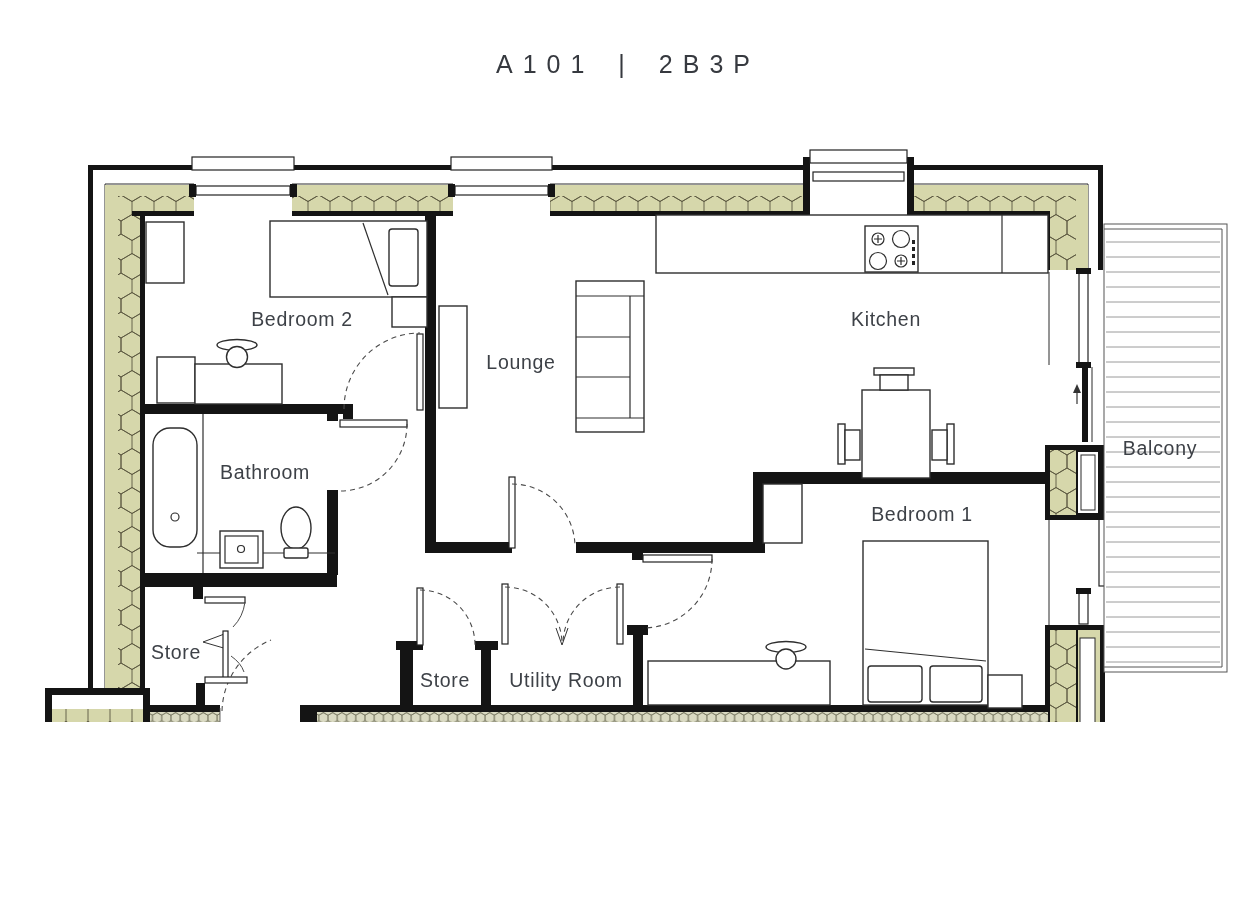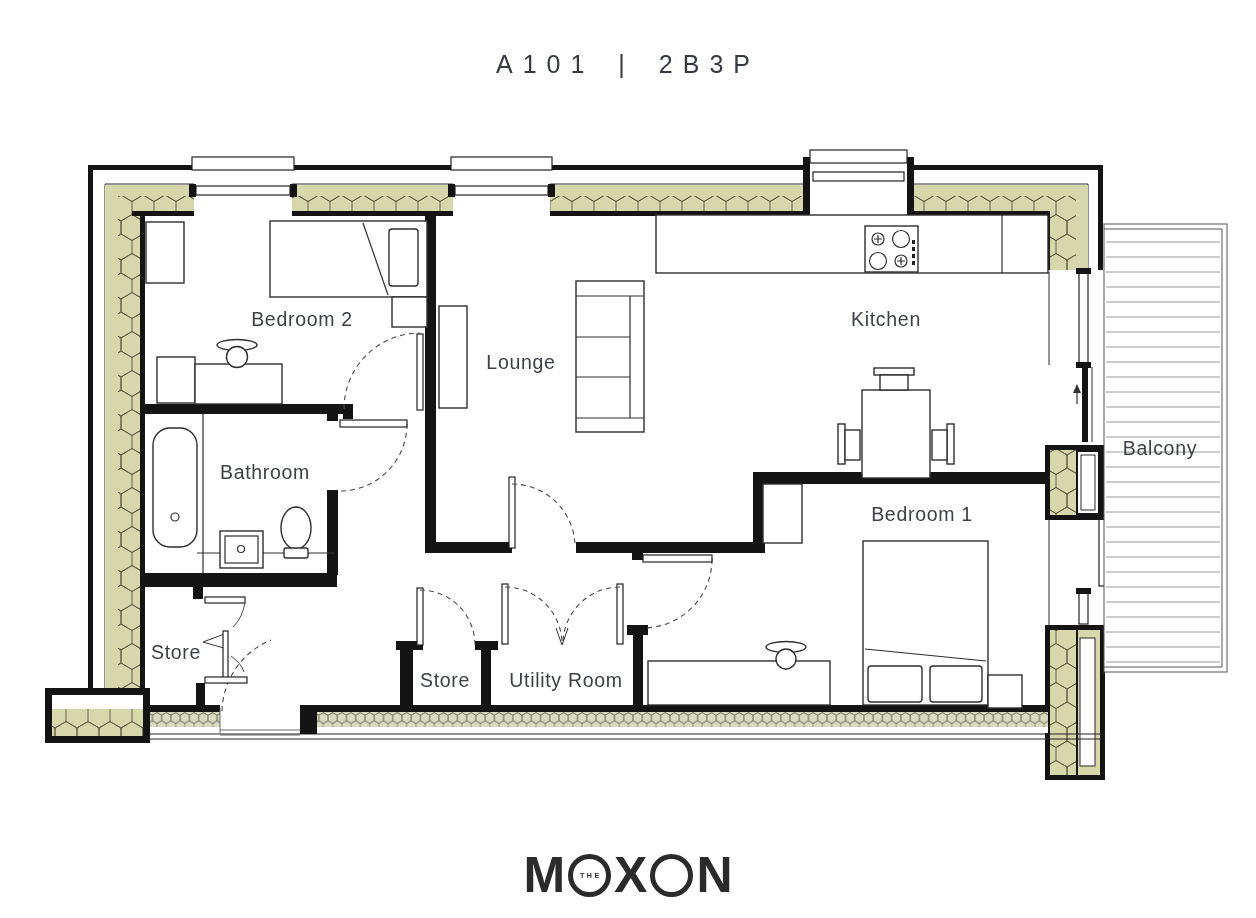--- a/index.html
+++ b/index.html
@@ -1,16 +1,16 @@
 <!DOCTYPE html>
 <html><head>
 <meta charset="utf-8">
 <style>
   html,body{margin:0;padding:0;background:#fff;}
-  .page{position:relative;width:1256px;height:918px;background:#fff;overflow:hidden;
+  .page{position:relative;width:1256px;height:722px;background:#fff;overflow:hidden;
         font-family:"Liberation Sans",sans-serif;}
   .plan-title{position:absolute;top:50px;left:0;width:100%;display:flex;
         justify-content:center;align-items:center;color:#36393f;font-size:25px;}
   .plan-title span{letter-spacing:10px;}
   .plan-title .sep{margin:0 24px;color:#36393f;}
   svg{position:absolute;left:0;top:0;}
   .room-label{font-size:19.5px;fill:#3d4147;letter-spacing:0.7px;}
   .logo{position:absolute;top:853px;left:0;width:100%;display:flex;
         justify-content:center;align-items:center;color:#2b2b2b;}
   .logo .lt{font-size:50px;font-weight:700;letter-spacing:0px;line-height:44px;}

